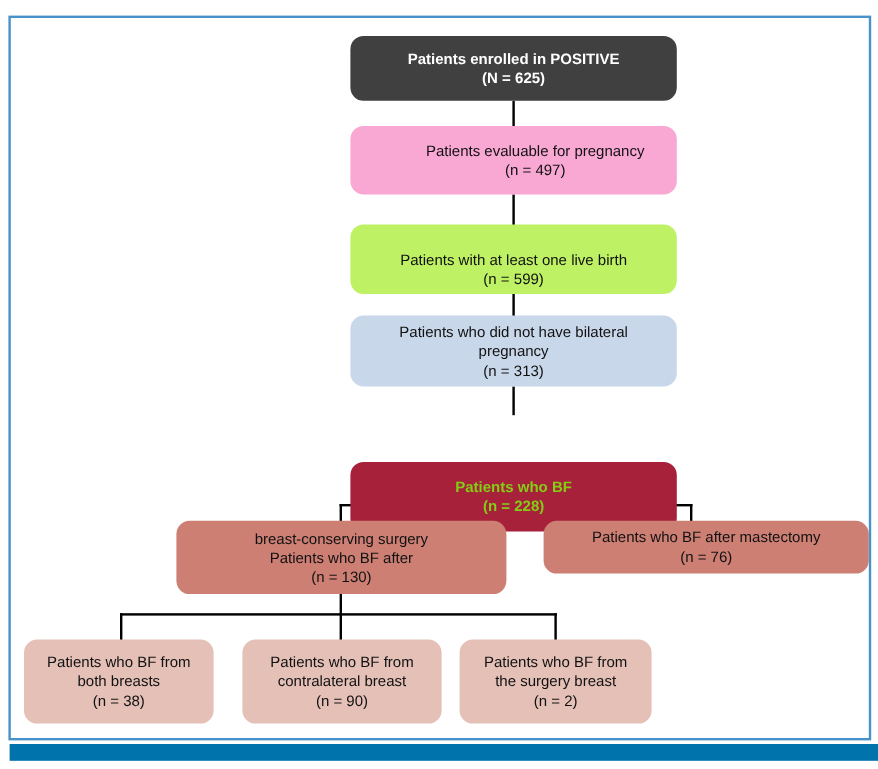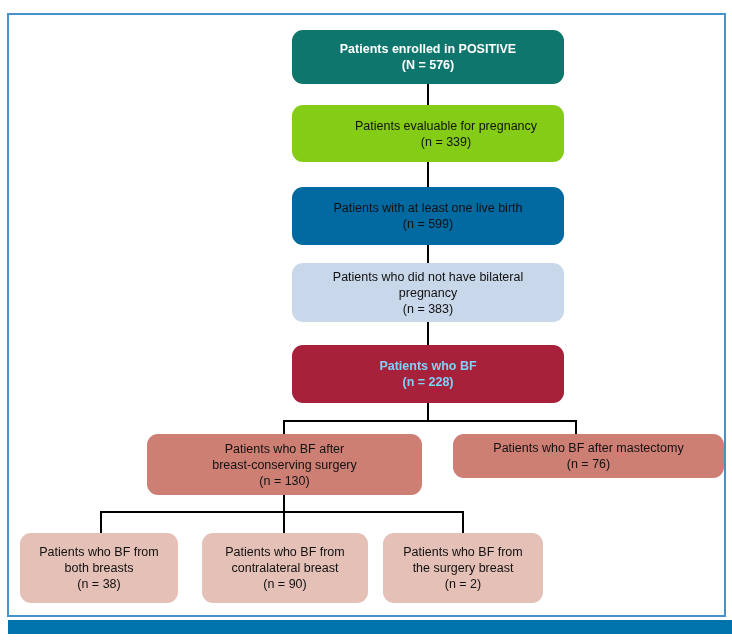--- a/index.html
+++ b/index.html
@@ -87,49 +87,49 @@
   <div class="conn c5"></div>
   <div class="conn h1"></div>
   <div class="conn c6"></div>
   <div class="conn c7"></div>
   <div class="conn c8"></div>
   <div class="conn h2"></div>
   <div class="conn c9"></div>
   <div class="conn c10"></div>
   <div class="conn c11"></div>
 
-  <div class="node n1 bold" style="background: #0f766e; color: rgb(255, 255, 255);">
+  <div class="node n1 bold" style="background: #404040; color: rgb(255, 255, 255);">
     <span class="l">Patients enrolled in POSITIVE</span>
-    <span class="l">(N = 576)</span>
+    <span class="l">(N = 625)</span>
   </div>
 
-  <div class="node n2" style="background: #84cc16; color: rgb(17, 17, 17); padding-left: 44px;">
+  <div class="node n2" style="background: #f9a8d4; color: rgb(17, 17, 17); padding-left: 44px;">
     <span class="l">Patients evaluable for pregnancy</span>
-    <span class="l">(n = 339)</span>
+    <span class="l">(n = 497)</span>
   </div>
 
-  <div class="node n3" style="background: #0369a1; color: rgb(17, 17, 17);">
+  <div class="node n3" style="background: #bef264; color: rgb(17, 17, 17); justify-content: flex-end;">
     <span class="l">Patients with at least one live birth</span>
     <span class="l">(n = 599)</span>
   </div>
 
   <div class="node n4" style="background: rgb(201, 215, 234); color: rgb(17, 17, 17);">
     <span class="l">Patients who did not have bilateral</span>
     <span class="l">pregnancy</span>
-    <span class="l">(n = 383)</span>
+    <span class="l">(n = 313)</span>
   </div>
 
-  <div class="node n5 bold" style="background: rgb(166, 33, 57); color: #7dd3fc;">
+  <div class="node n5 bold" style="background: rgb(166, 33, 57); color: #84cc16; margin-top: 40px;">
     <span class="l">Patients who BF</span>
     <span class="l">(n = 228)</span>
   </div>
 
   <div class="node n6" style="background: rgb(205, 127, 116); color: rgb(17, 17, 17);">
+    <span class="l">breast-conserving surgery</span>
     <span class="l">Patients who BF after</span>
-    <span class="l">breast-conserving surgery</span>
     <span class="l">(n = 130)</span>
   </div>
 
   <div class="node n7" style="background: rgb(205, 127, 116); color: rgb(17, 17, 17);">
     <span class="l">Patients who BF after mastectomy</span>
     <span class="l">(n = 76)</span>
   </div>
 
   <div class="node n8" style="background: rgb(228, 192, 183); color: rgb(17, 17, 17);">
     <span class="l">Patients who BF from</span>

